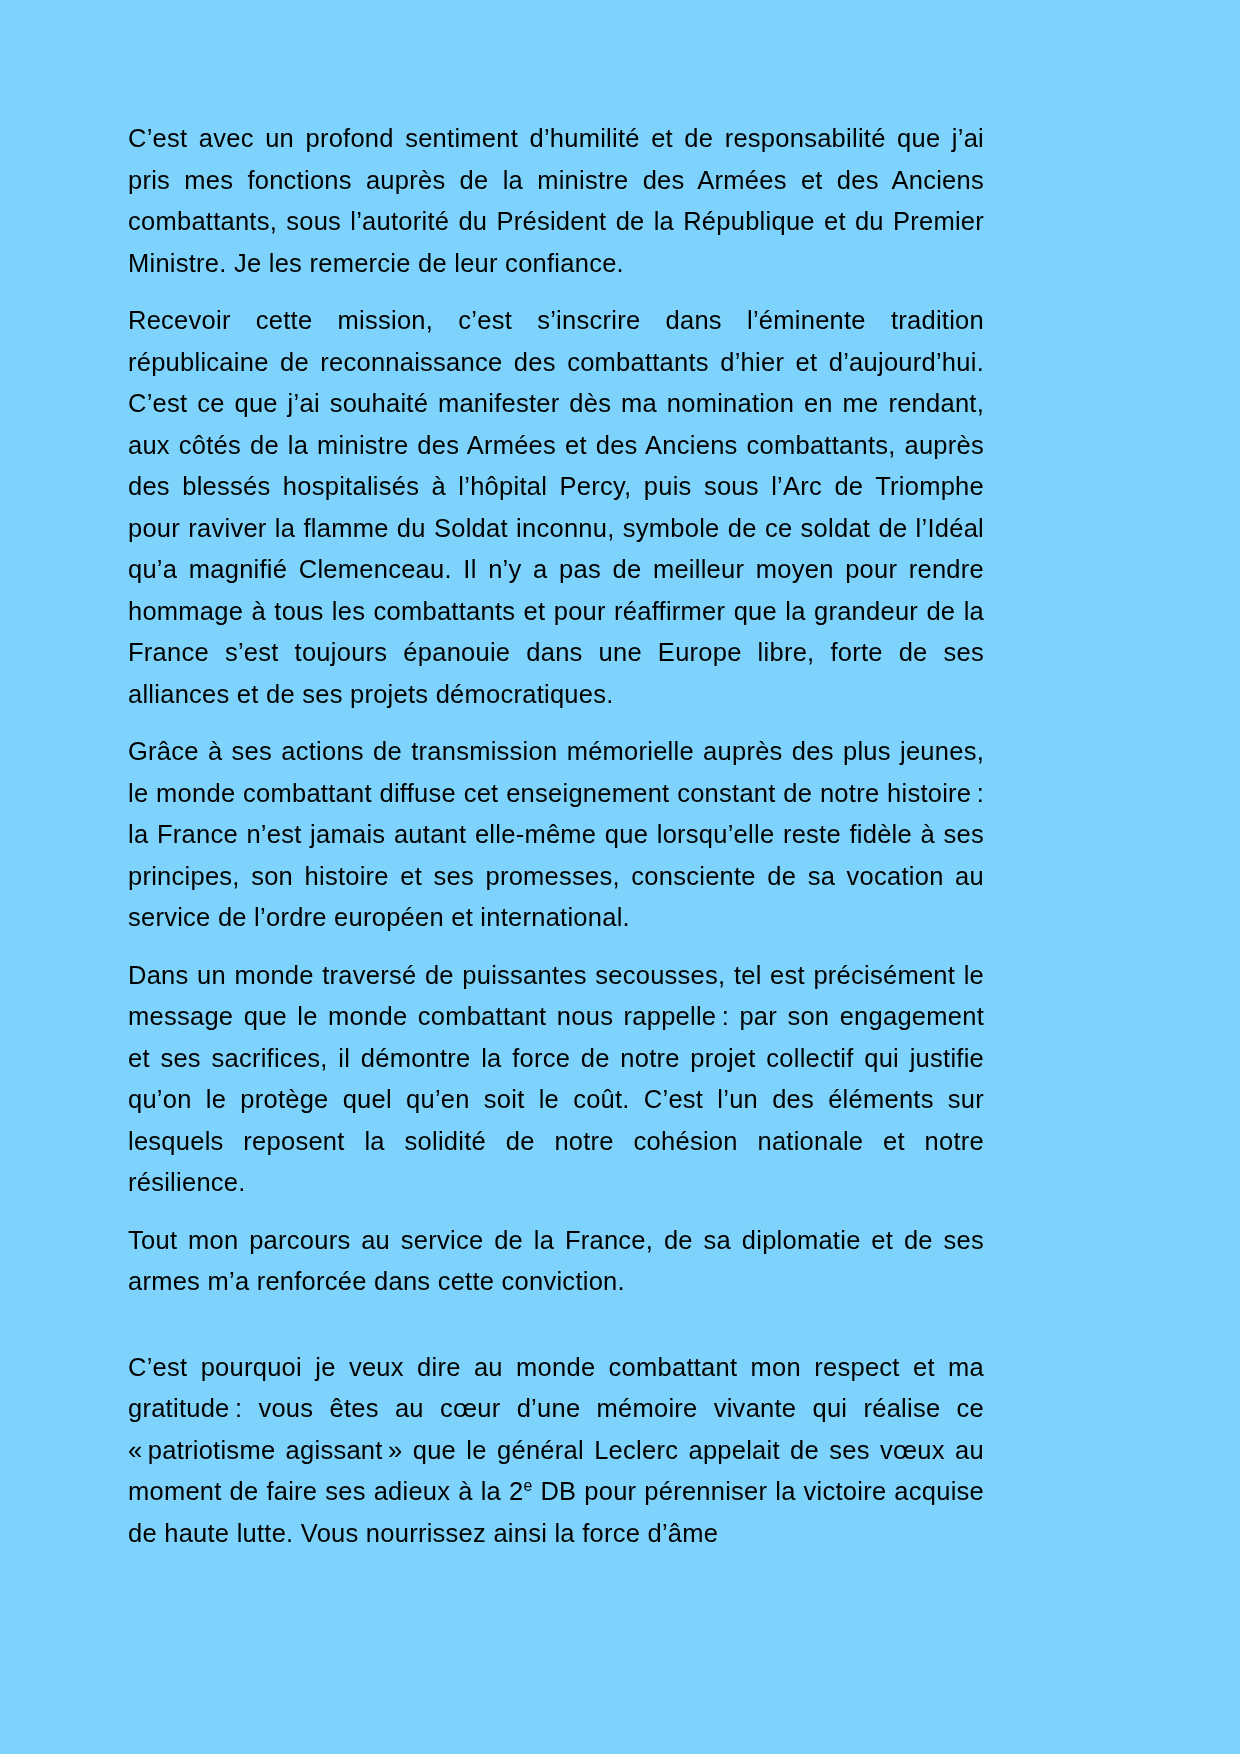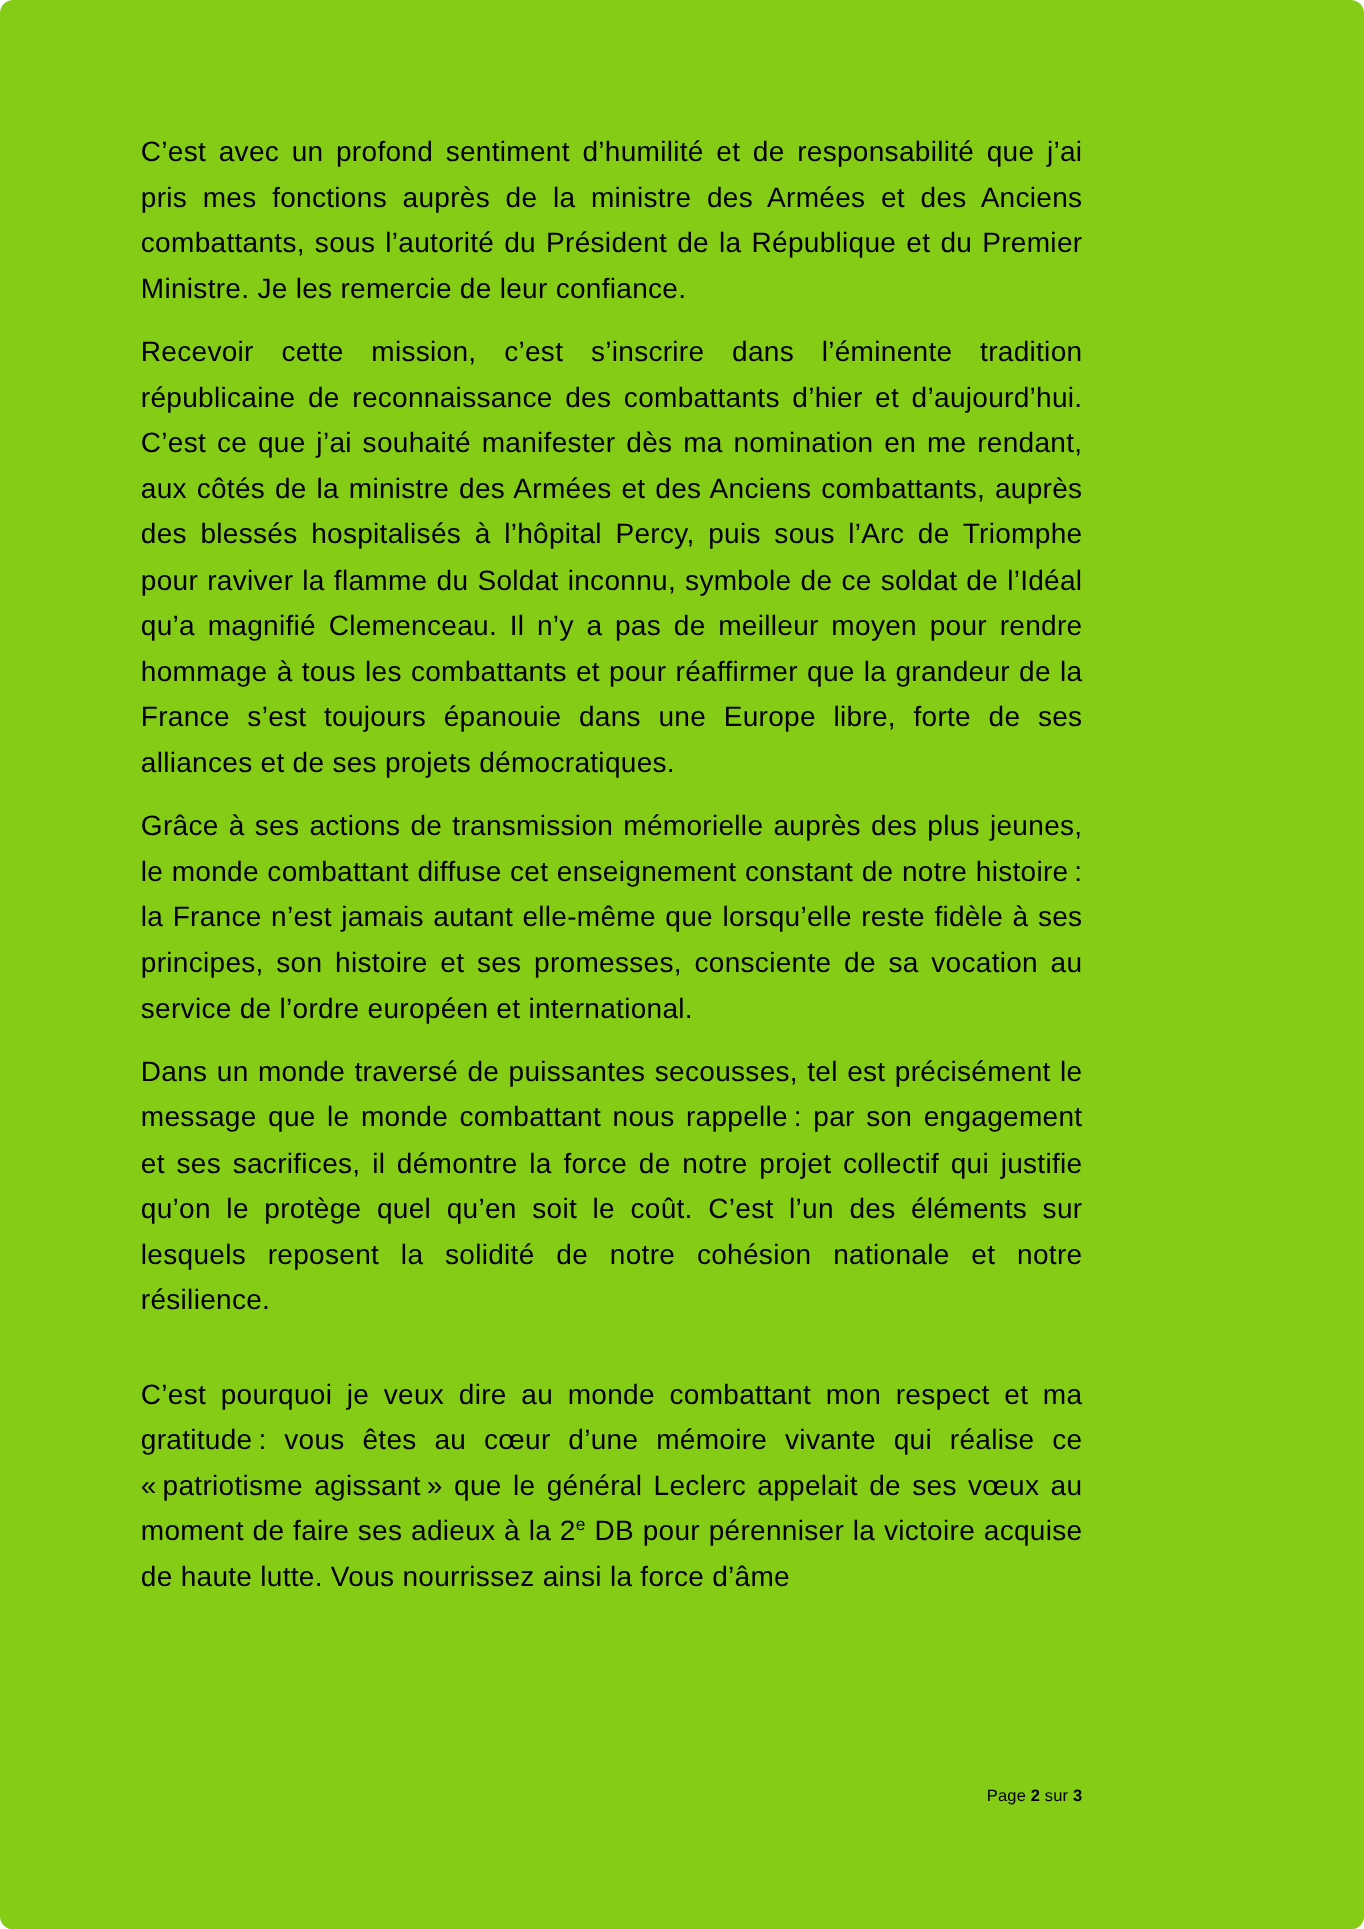--- a/index.html
+++ b/index.html
@@ -7,24 +7,23 @@
     padding: 0;
     background: #ffffff;
   }
   body {
     font-family: "DejaVu Sans", sans-serif;
   }
   .page {
     position: relative;
     width: 1240px;
     height: 1754px;
-    background: #84cc16;
+    background: #7dd3fc;
     box-sizing: border-box;
     overflow: hidden;
-    border-radius: 12px;
   }
   .content {
     position: absolute;
     left: 128px;
     top: 118px;
     width: 856px;
   }
   .para {
     font-family: "Liberation Sans", "DejaVu Sans", sans-serif;
     font-size: 25.5px;
@@ -69,22 +68,20 @@
   <div class="content">
 
     <p class="para">C’est avec un profond sentiment d’humilité et de responsabilité que j’ai pris mes fonctions auprès de la ministre des Armées et des Anciens combattants, sous l’autorité du Président de la République et du Premier Ministre. Je les remercie de leur confiance.</p>
 
     <p class="para">Recevoir cette mission, c’est s’inscrire dans l’éminente tradition républicaine de reconnaissance des combattants d’hier et d’aujourd’hui. C’est ce que j’ai souhaité manifester dès ma nomination en me rendant, aux côtés de la ministre des Armées et des Anciens combattants, auprès des blessés hospitalisés à l’hôpital Percy, puis sous l’Arc de Triomphe pour raviver la flamme du Soldat inconnu, symbole de ce soldat de l’Idéal qu’a magnifié Clemenceau. Il n’y a pas de meilleur moyen pour rendre hommage à tous les combattants et pour réaffirmer que la grandeur de la France s’est toujours épanouie dans une Europe libre, forte de ses alliances et de ses projets démocratiques.</p>
 
     <p class="para">Grâce à ses actions de transmission mémorielle auprès des plus jeunes, le monde combattant diffuse cet enseignement constant de notre histoire : la France n’est jamais autant elle-même que lorsqu’elle reste fidèle à ses principes, son histoire et ses promesses, consciente de sa vocation au service de l’ordre européen et international.</p>
 
     <p class="para">Dans un monde traversé de puissantes secousses, tel est précisément le message que le monde combattant nous rappelle : par son engagement et ses sacrifices, il démontre la force de notre projet collectif qui justifie qu’on le protège quel qu’en soit le coût. C’est l’un des éléments sur lesquels reposent la solidité de notre cohésion nationale et notre résilience.</p>
 
+    <p class="para">Tout mon parcours au service de la France, de sa diplomatie et de ses armes m’a renforcée dans cette conviction.</p>
 
     <p class="para"><span>C’est pourquoi je veux dire au monde combattant mon respect et ma gratitude : vous êtes au cœur d’une mémoire vivante qui réalise ce « patriotisme agissant » que le général Leclerc appelait de ses vœux au moment de faire ses adieux à la 2</span><sup class="ordinal">e</sup><span> DB pour pérenniser la victoire acquise de haute lutte. Vous nourrissez ainsi la force d’âme</span></p>
 
   </div>
 
-  <div class="footer">
-    <span>Page </span><span class="num">2</span><span> sur </span><span class="num">3</span>
-  </div>
 
 </div>
 
 </body></html>

